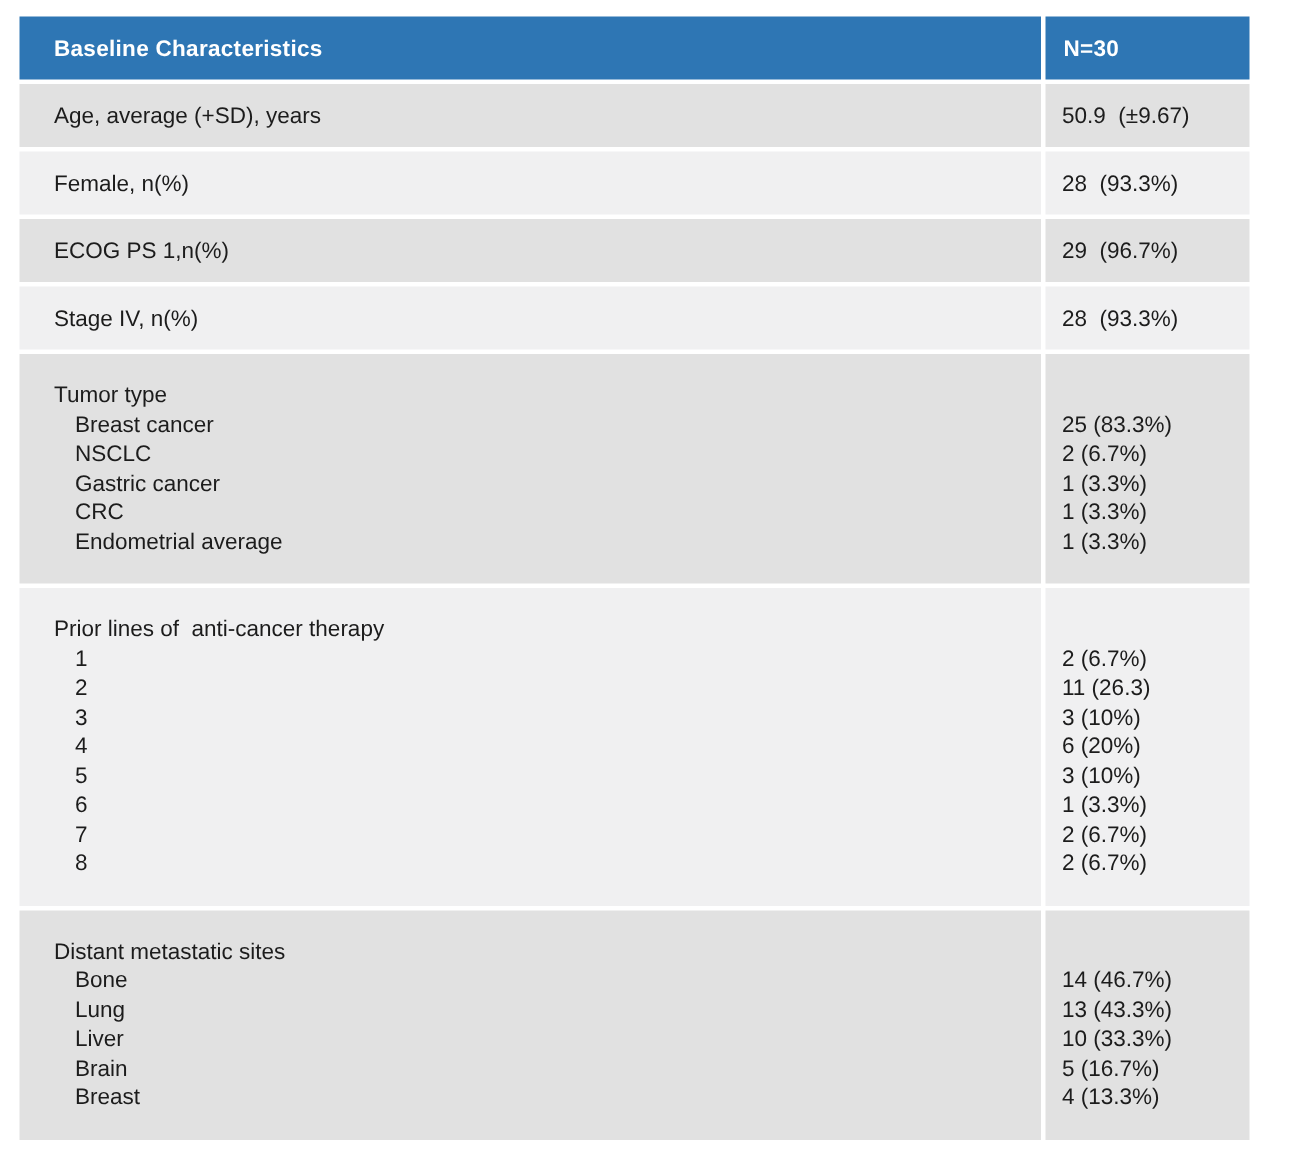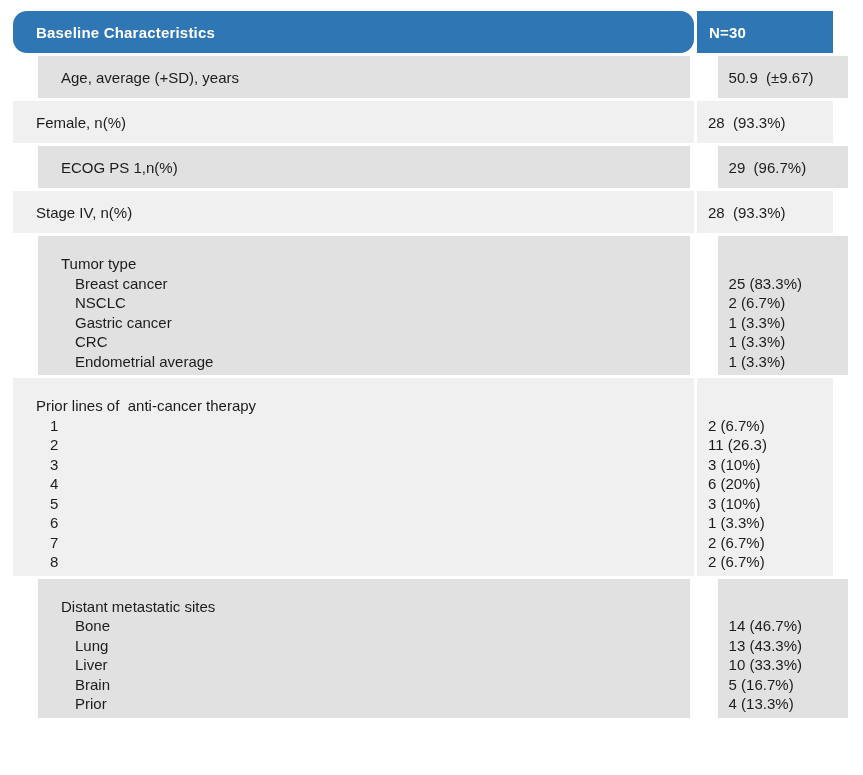--- a/index.html
+++ b/index.html
@@ -26,45 +26,45 @@
   .header-row .cell-value {
     background: var(--header-bg, #2E76B4);
     color: var(--header-text, #FFFFFF);
     height: 42px;
     display: flex;
     align-items: center;
     font-weight: bold;
     font-size: 15px;
     letter-spacing: 0.2px;
   }
-  .header-row .cell-label { padding-left: 23px; border-radius: 14px; }
+  .header-row .cell-label { padding-left: 23px; }
   .header-row .cell-value { padding-left: 12px; }
   .simple-row .cell-label,
   .simple-row .cell-value {
     height: 42px;
     display: flex;
     align-items: center;
     font-size: 15px;
     color: var(--text, #1C1C1C);
     white-space: pre-wrap;
   }
   .simple-row .cell-label { padding-left: 23px; }
   .simple-row .cell-value { padding-left: 11px; }
   .group-row .cell-label,
   .group-row .cell-value {
     padding-top: 18px;
-    padding-bottom: 4px;
+    padding-bottom: 18px;
     font-size: 15px;
     line-height: 19.5px;
     color: var(--text, #1C1C1C);
     white-space: pre-wrap;
   }
   .group-row .cell-label { padding-left: 23px; }
   .group-row .cell-value { padding-left: 11px; }
-  .shade-dark  .cell-label, .shade-dark  .cell-value { background: var(--row-dark, #E1E1E1); margin-left: 25px; }
+  .shade-dark  .cell-label, .shade-dark  .cell-value { background: var(--row-dark, #E1E1E1); }
   .shade-light .cell-label, .shade-light .cell-value { background: var(--row-light, #F0F0F1); }
   .group-line.sub { padding-left: 14px; }
   .value-line { min-height: 19.5px; }
 </style>
 </head>
 <body>
 
 <div class="table-wrap">
   <div class="row header-row">
     <div class="cell-label">Baseline Characteristics</div>
@@ -95,17 +95,17 @@
     <div class="cell-label"><div class="group-line main">Tumor type</div><div class="group-line sub">Breast cancer</div><div class="group-line sub">NSCLC</div><div class="group-line sub">Gastric cancer</div><div class="group-line sub">CRC</div><div class="group-line sub">Endometrial average</div></div>
     <div class="cell-value"><div class="value-line">&nbsp;</div><div class="value-line">25 (83.3%)</div><div class="value-line">2 (6.7%)</div><div class="value-line">1 (3.3%)</div><div class="value-line">1 (3.3%)</div><div class="value-line">1 (3.3%)</div></div>
   </div>
 
   <div class="row group-row shade-light">
     <div class="cell-label"><div class="group-line main">Prior lines of  anti-cancer therapy</div><div class="group-line sub">1</div><div class="group-line sub">2</div><div class="group-line sub">3</div><div class="group-line sub">4</div><div class="group-line sub">5</div><div class="group-line sub">6</div><div class="group-line sub">7</div><div class="group-line sub">8</div></div>
     <div class="cell-value"><div class="value-line">&nbsp;</div><div class="value-line">2 (6.7%)</div><div class="value-line">11 (26.3)</div><div class="value-line">3 (10%)</div><div class="value-line">6 (20%)</div><div class="value-line">3 (10%)</div><div class="value-line">1 (3.3%)</div><div class="value-line">2 (6.7%)</div><div class="value-line">2 (6.7%)</div></div>
   </div>
 
   <div class="row group-row shade-dark">
-    <div class="cell-label"><div class="group-line main">Distant metastatic sites</div><div class="group-line sub">Bone</div><div class="group-line sub">Lung</div><div class="group-line sub">Liver</div><div class="group-line sub">Brain</div><div class="group-line sub">Prior</div></div>
+    <div class="cell-label"><div class="group-line main">Distant metastatic sites</div><div class="group-line sub">Bone</div><div class="group-line sub">Lung</div><div class="group-line sub">Liver</div><div class="group-line sub">Brain</div><div class="group-line sub">Breast</div></div>
     <div class="cell-value"><div class="value-line">&nbsp;</div><div class="value-line">14 (46.7%)</div><div class="value-line">13 (43.3%)</div><div class="value-line">10 (33.3%)</div><div class="value-line">5 (16.7%)</div><div class="value-line">4 (13.3%)</div></div>
   </div>
 </div>
 </div>
 
 </body></html>

